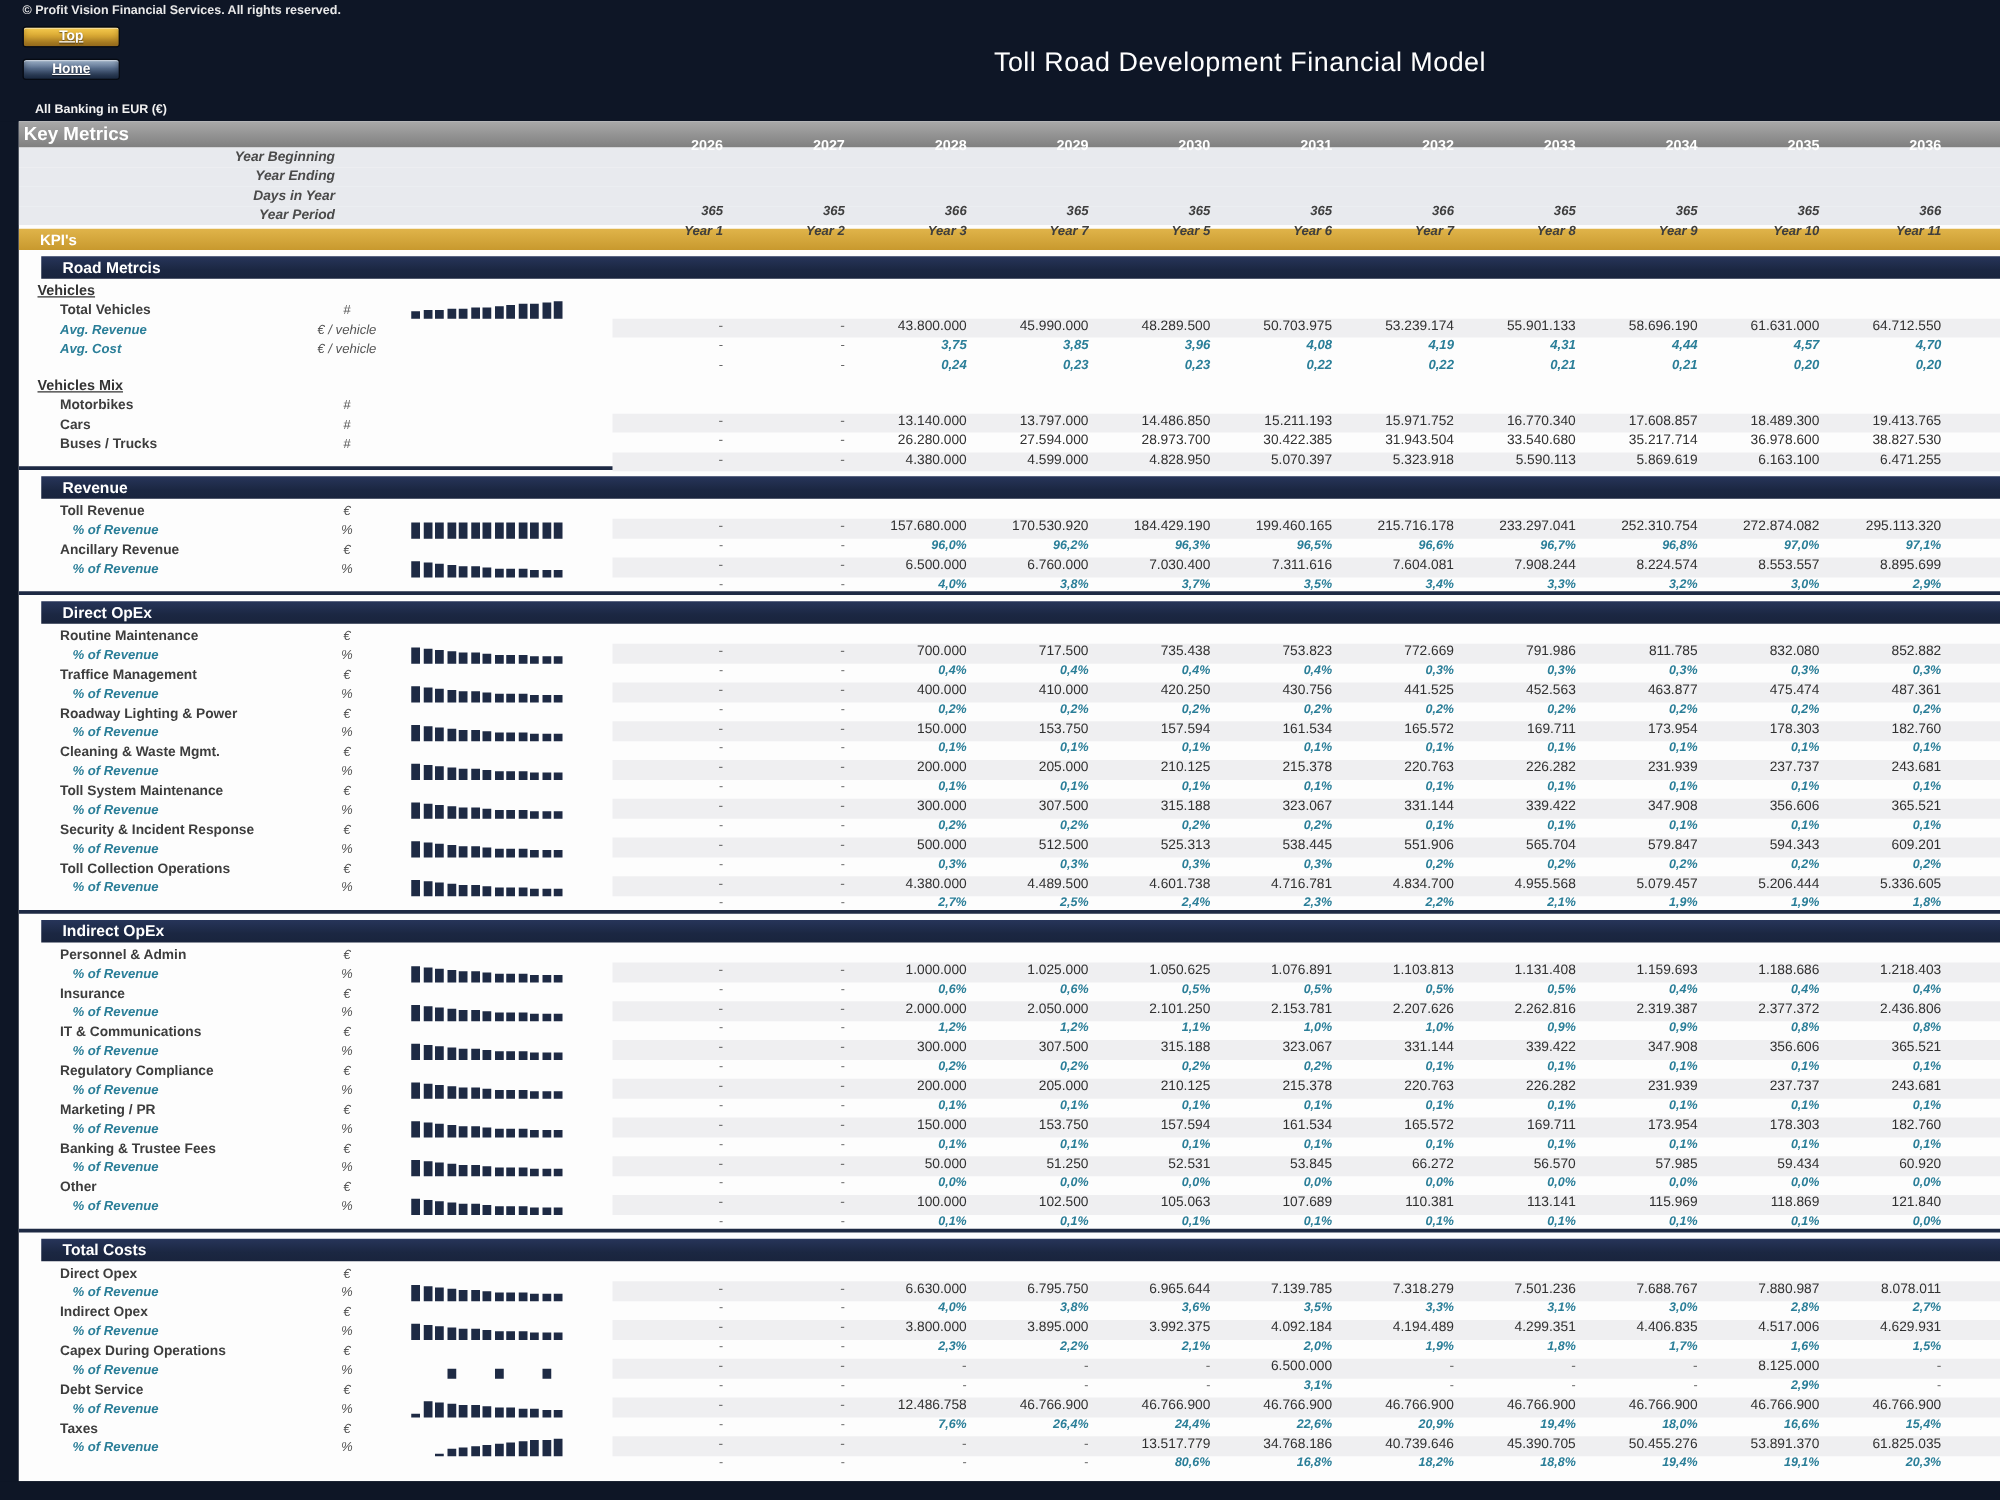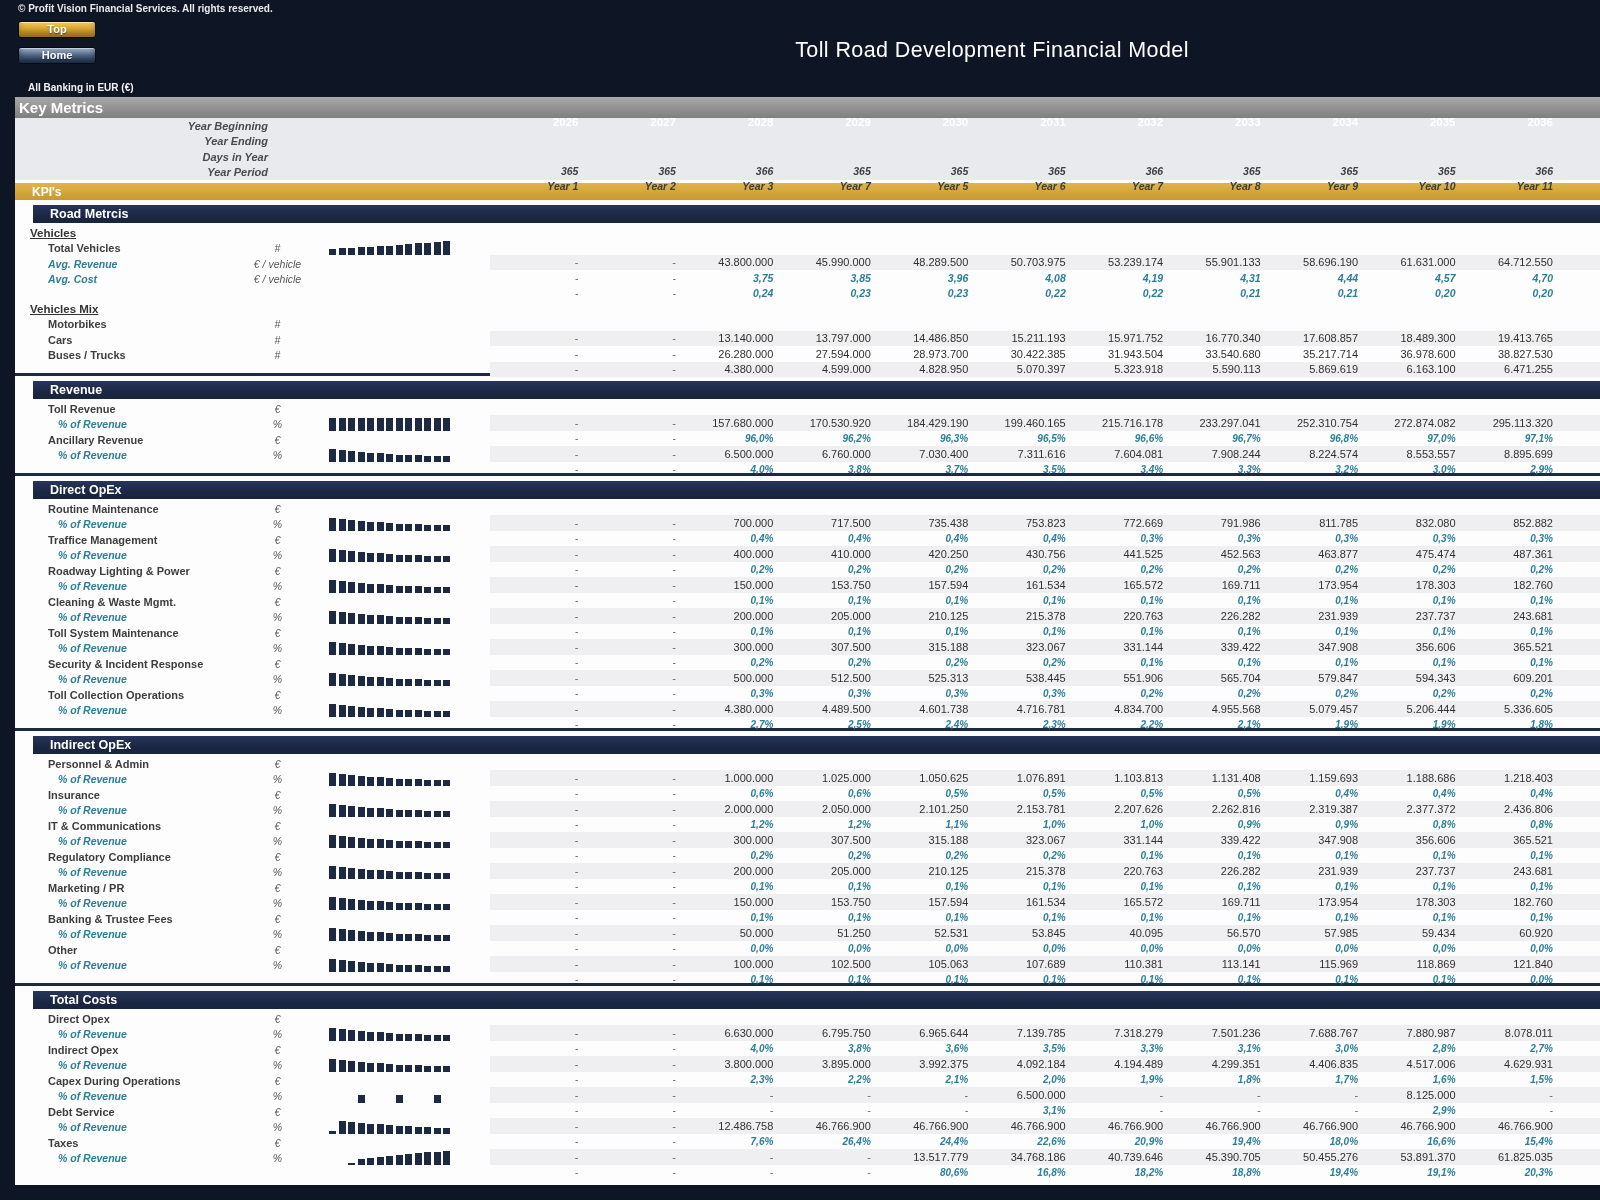--- a/index.html
+++ b/index.html
@@ -5,21 +5,21 @@
   html,body{margin:0;padding:0;}
   body{width:1600px;height:1200px;background:#0e1626;font-family:"Liberation Sans",sans-serif;overflow:hidden;}
   .page{position:relative;width:1600px;height:1200px;background:#0e1626;}
 
   
   .top-header{position:absolute;top:0;left:0;width:1600px;height:97px;background:#0e1626;}
   .copyright{position:absolute;top:3px;left:18px;color:#e9e9e9;font-size:10px;font-weight:bold;}
   .btns{position:absolute;top:21px;left:18px;display:flex;flex-direction:column;gap:9px;}
   .btn{width:78px;height:17px;border-radius:3px;border:1px solid #060a12;color:#fff;font-size:11px;font-weight:bold;
        font-family:"Liberation Sans",sans-serif;line-height:13px;cursor:pointer;
-       text-shadow:0 1px 1px rgba(0,0,0,.55);padding:0;}
+       text-shadow:0 1px 1px rgba(0,0,0,.55);padding:0;text-decoration:underline;}
   .btn-top{background:linear-gradient(180deg,#f4ca4e 0%,#dcab35 45%,#b6872a 100%);
        box-shadow:inset 0 1px 0 rgba(255,255,255,.55), inset 0 -5px 6px rgba(80,50,0,.35);}
   .btn-home{background:linear-gradient(180deg,#9db0c6 0%,#5b7190 45%,#2e4059 100%);
        box-shadow:inset 0 1px 0 rgba(255,255,255,.45), inset 0 -5px 6px rgba(0,10,30,.45);}
   .main-title{position:absolute;top:38px;left:992px;transform:translateX(-50%);color:#fefefe;
        font-size:21.5px;letter-spacing:.4px;white-space:nowrap;}
   .amounts{position:absolute;left:28px;bottom:4px;color:#f2f2f2;font-size:10px;font-weight:bold;}
 
   
   .body-area{position:absolute;top:97px;left:15px;right:0;bottom:15px;background:#fdfdfd;overflow:hidden;}
@@ -27,21 +27,21 @@
 
   
   .row{display:flex;align-items:center;height:15.5px;}
   .c-label{width:215px;box-sizing:border-box;padding-left:33px;font-size:11px;font-weight:bold;color:#3d3d3d;
            white-space:nowrap;overflow:hidden;}
   .c-label.pct{padding-left:43px;}
   .c-unit{width:95px;text-align:center;font-size:10.5px;font-style:italic;color:#555;}
   .c-spark{width:165px;height:100%;display:flex;align-items:flex-end;column-gap:2.5px;
            box-sizing:border-box;padding:0 0 1.5px 4px;}
   .bar{width:7px;background:#1e2a44;}
-  .c-vals{flex:1;display:flex;height:100%;align-items:center;margin-top:28px;}
+  .c-vals{flex:1;display:flex;height:100%;align-items:flex-start;margin-top:28px;}
   .c-vals .v{flex:1;text-align:right;padding-right:9px;font-size:11px;color:#303030;white-space:nowrap;}
   .c-vals .sp{width:38px;flex:0 0 38px;}
   .stripe .c-vals{background:#efeff1;}
   .v.pv{font-size:10px;font-style:italic;font-weight:bold;color:#2a7e98;}
   .k-avg .v{font-size:10.5px;font-style:italic;font-weight:bold;color:#2a7e98;}
   .v.dash{color:#666;font-weight:normal;font-style:normal;}
   .c-label.pct,.c-label.avg{font-size:10.5px;font-style:italic;color:#2a7e98;}
 
   
   .km-band{display:flex;align-items:center;height:21px;background:linear-gradient(180deg,#a9a9a9,#7f7f7f);}
@@ -1019,21 +1019,21 @@
           <div class="c-label num">Banking &amp; Trustee Fees</div>
           <div class="c-unit">€</div>
           <div class="c-spark"></div>
           <div class="c-vals">
             <div class="v dash">-</div>
             <div class="v dash">-</div>
             <div class="v">50.000</div>
             <div class="v">51.250</div>
             <div class="v">52.531</div>
             <div class="v">53.845</div>
-            <div class="v">40.095</div>
+            <div class="v">66.272</div>
             <div class="v">56.570</div>
             <div class="v">57.985</div>
             <div class="v">59.434</div>
             <div class="v">60.920</div>
             <div class="sp"></div>
           </div>
         </div>
         <div class="row k-pct">
           <div class="c-label pct">% of Revenue</div>
           <div class="c-unit">%</div>

